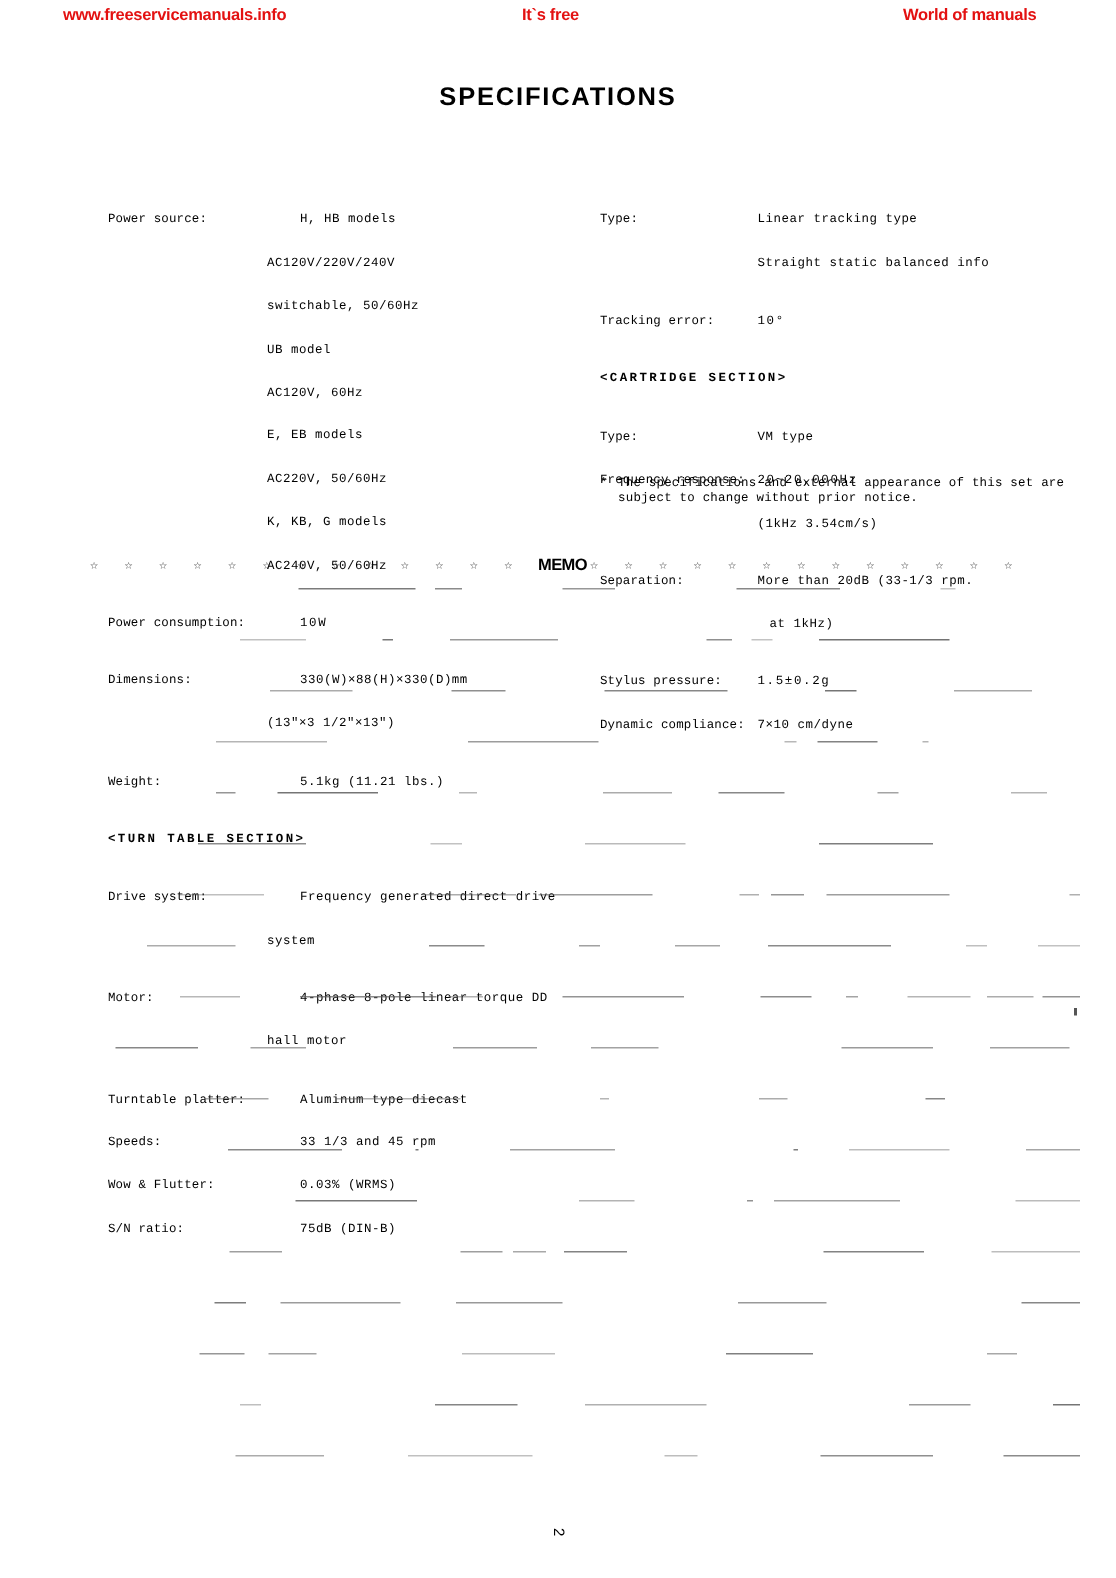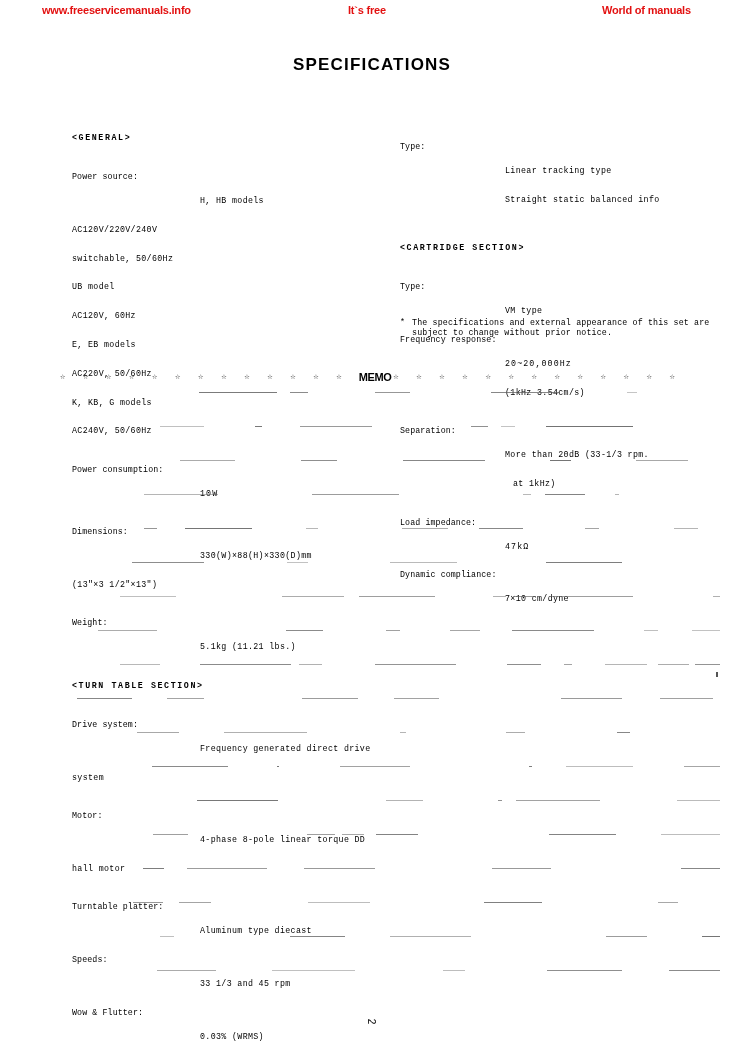--- a/index.html
+++ b/index.html
@@ -72,28 +72,27 @@
   .spec-label {
     flex: 0 0 auto;
     white-space: pre;
   }
   .col-left  .spec-label { width: 128px; }
   .col-right .spec-label { width: 105px; }
   .spec-value {
     flex: 1 1 auto;
     white-space: pre-line;
     letter-spacing: 0.35px;
-    margin-top: 24px;
   }
   .spec-value.wide { letter-spacing: 1.1px; }
   .spec-cont {
     white-space: pre-line;
     letter-spacing: 0.35px;
   }
-  .col-left  .spec-cont { }
+  .col-left  .spec-cont { margin-left: 106px; }
   .col-right .spec-cont { margin-left: 105px; }
   .indent1 { padding-left: 8px; }
 
   
   .footnote {
     position: absolute;
     left: 400px;
     top: 318px;
     width: 320px;
     font-size: 8.3px;
@@ -187,21 +186,20 @@
 <div class="banner">
   <span class="banner-left">www.freeservicemanuals.info</span>
   <span class="banner-center">It`s free</span>
   <span class="banner-right">World of manuals</span>
 </div>
 
 <div class="page-title">SPECIFICATIONS</div>
 
 <div class="spec-col col-left">
 
-  <div class="section-head">&lt;GENERAL&gt;</div>
 
   <div class="spec-row">
     <span class="spec-label">Power source:</span>
     <span class="spec-value">H, HB models</span>
   </div>
   <div class="spec-cont wide">  AC120V/220V/240V</div>
   <div class="spec-cont">  switchable,  50/60Hz</div>
   <div class="spec-cont">UB model</div>
   <div class="spec-cont wide">  AC120V,  60Hz</div>
   <div class="spec-cont">E, EB models</div>
@@ -259,42 +257,46 @@
 
 <div class="spec-col col-right">
 
 
   <div class="spec-row">
     <span class="spec-label">Type:</span>
     <span class="spec-value">Linear tracking type</span>
   </div>
   <div class="spec-cont">Straight static balanced info</div>
 
+  <div class="spec-row">
+    <span class="spec-label">Tracking error:</span>
+    <span class="spec-value wide">10°</span>
+  </div>
 
   <div class="section-head">&lt;CARTRIDGE SECTION&gt;</div>
 
   <div class="spec-row">
     <span class="spec-label">Type:</span>
     <span class="spec-value">VM type</span>
   </div>
   <div class="spec-row">
     <span class="spec-label">Frequency response:</span>
     <span class="spec-value wide">20~20,000Hz</span>
   </div>
   <div class="spec-cont">(1kHz 3.54cm/s)</div>
 
   <div class="spec-row">
     <span class="spec-label">Separation:</span>
     <span class="spec-value">More than 20dB (33-1/3 rpm.</span>
   </div>
   <div class="spec-cont indent1">at 1kHz)</div>
 
   <div class="spec-row">
-    <span class="spec-label">Load impedance:</span>
-    <span class="spec-value wide">47kΩ</span>
+    <span class="spec-label">Stylus pressure:</span>
+    <span class="spec-value wide">1.5±0.2g</span>
   </div>
   <div class="spec-row">
     <span class="spec-label">Dynamic compliance:</span>
     <span class="spec-value">7×10   cm/dyne</span>
   </div>
 </div>
 
 <div class="footnote">
   <span class="star">*</span>
   <span class="fn-text">The specifications and external appearance of this set are

